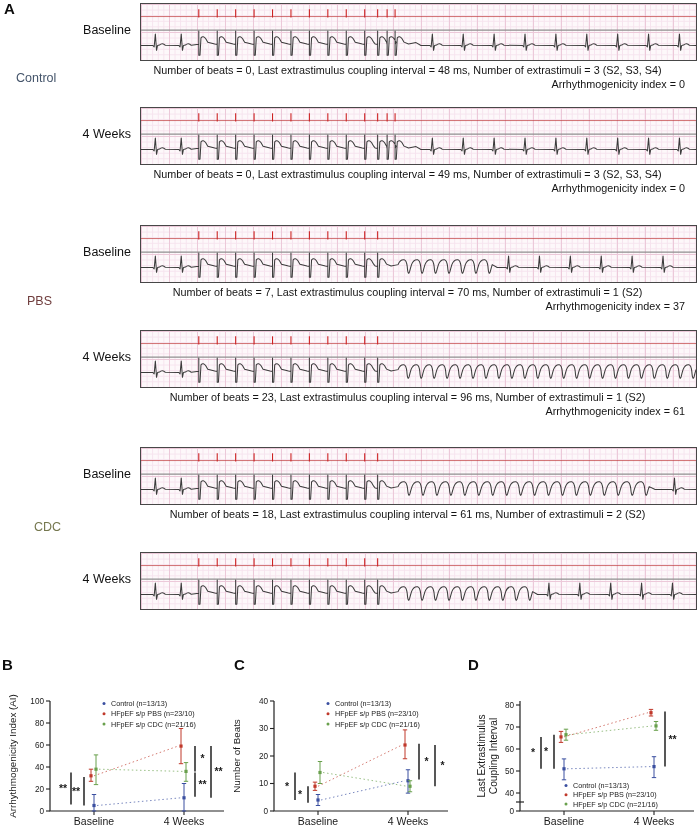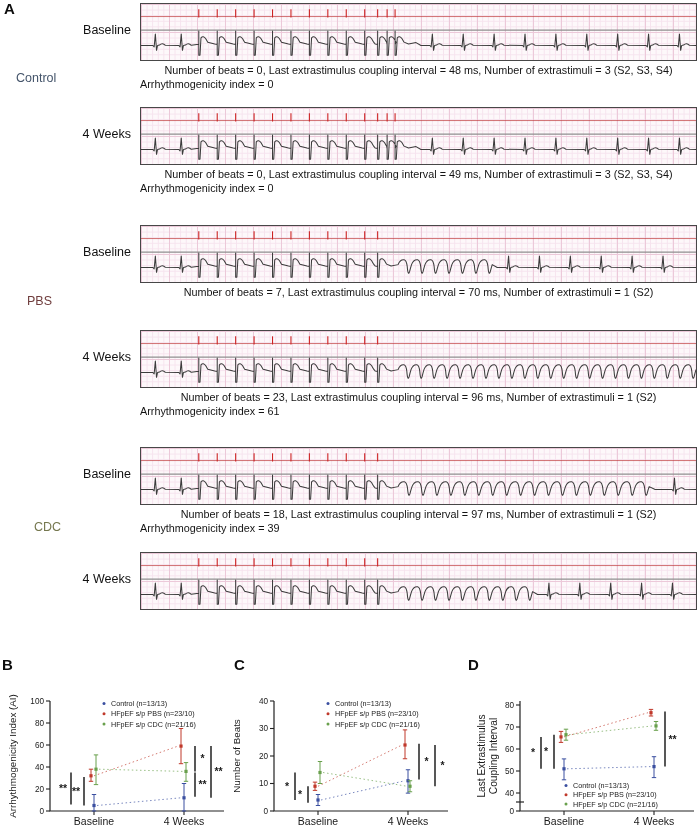--- a/index.html
+++ b/index.html
@@ -11,23 +11,23 @@
   .row-label{position:absolute;left:0;top:20px;width:131px;text-align:right;font-size:12.5px;color:#111;}
   .strip-box{position:absolute;left:140px;top:0;width:557px;height:58px;box-sizing:border-box;
      border:1.5px solid #474747;background-color:#fdf8fa;
      background-image:
        linear-gradient(to right,#ecc9d9 1px,transparent 1px),
        linear-gradient(to bottom,#ecc9d9 1px,transparent 1px),
        linear-gradient(to right,#f6e3ee 1px,transparent 1px),
        linear-gradient(to bottom,#f6e3ee 1px,transparent 1px);
      background-size:28px 28px,28px 28px,5.6px 5.6px,5.6px 5.6px;}
   .strip-box svg{position:absolute;left:0;top:0;width:100%;height:100%;}
-  .cap{position:absolute;left:140px;top:61px;width:557px;font-size:10.8px;line-height:13.5px;color:#141414;}
+  .cap{position:absolute;left:129px;top:61px;width:557px;font-size:10.8px;line-height:13.5px;color:#141414;}
   .cap .l1{text-align:center;white-space:nowrap;}
-  .cap .l2{text-align:left;padding-right:1px;}
+  .cap .l2{text-align:right;padding-right:1px;}
   .chart{position:absolute;top:687px;width:226px;height:148px;}
   .chart svg{display:block;}
   text{font-family:"Liberation Sans",sans-serif;}
 </style>
 </head>
 <body>
 
 <div class="page">
 
   <div class="pletter" style="left:4px;top:0px">A</div>
@@ -116,20 +116,21 @@
             <line x1="206" y1="5.5" x2="206" y2="14" stroke="#c22" stroke-width="1.1"></line>
             <line x1="224.5" y1="5.5" x2="224.5" y2="14" stroke="#c22" stroke-width="1.1"></line>
             <line x1="237.5" y1="5.5" x2="237.5" y2="14" stroke="#c22" stroke-width="1.1"></line>
           </g>
           <line x1="0" y1="27" x2="557" y2="27" stroke="#8f8f8f" stroke-width="1.4"></line>
           <path d="M0 43 L12 43 L13.2 44.5 L14.4 31 L15.6 48 L16.6 43 L18.5 42.5 Q21.5 39.5 24.5 42.8 L38 43 L39.2 44.5 L40.4 31 L41.6 48 L42.6 43 L44.5 42.5 Q47.5 39.5 50.5 42.8 L56 42 L58 42 L58 28 L58 53 L59.2 53 L60.2 35 Q62.5 32.5 65 36 L67 39.5 L74.0 41.5 L76.5 42 L76.5 28 L76.5 53 L77.7 53 L78.7 35 Q81.0 32.5 83.5 36 L85.5 39.5 L92.5 41.5 L95 42 L95 28 L95 53 L96.2 53 L97.2 35 Q99.5 32.5 102 36 L104 39.5 L111.0 41.5 L113.5 42 L113.5 28 L113.5 53 L114.7 53 L115.7 35 Q118.0 32.5 120.5 36 L122.5 39.5 L129.5 41.5 L132 42 L132 28 L132 53 L133.2 53 L134.2 35 Q136.5 32.5 139 36 L141 39.5 L148.0 41.5 L150.5 42 L150.5 28 L150.5 53 L151.7 53 L152.7 35 Q155.0 32.5 157.5 36 L159.5 39.5 L166.5 41.5 L169 42 L169 28 L169 53 L170.2 53 L171.2 35 Q173.5 32.5 176 36 L178 39.5 L185.0 41.5 L187.5 42 L187.5 28 L187.5 53 L188.7 53 L189.7 35 Q192.0 32.5 194.5 36 L196.5 39.5 L203.5 41.5 L206 42 L206 28 L206 53 L207.2 53 L208.2 35 Q210.5 32.5 213 36 L215 39.5 L222.0 41.5 L224.5 42 L224.5 28 L224.5 53 L225.7 53 L226.7 35 Q229.0 32.5 231.5 36 L233.5 39.5 L235.0 41.5 L237.5 42 L237.5 28 L237.5 53 L238.7 53 L239.7 35 Q242.0 32.5 244.5 36 L246.5 39.5 L251.0 41.5 L258 40 Q260.0 34.5 264.1 35 Q266.4 35.5 267.2 42 Q268.0 52.5 269.6 47 Q270.6 43 271.5 40 Q273.5 34.5 277.6 35 Q279.9 35.5 280.7 42 Q281.5 52.5 283.1 47 Q284.1 43 285.0 40 Q287.0 34.5 291.1 35 Q293.4 35.5 294.2 42 Q295.0 52.5 296.6 47 Q297.6 43 298.5 40 Q300.5 34.5 304.6 35 Q306.9 35.5 307.7 42 Q308.5 52.5 310.1 47 Q311.1 43 312.0 40 Q314.0 34.5 318.1 35 Q320.4 35.5 321.2 42 Q322.0 52.5 323.6 47 Q324.6 43 325.5 40 Q327.5 34.5 331.6 35 Q333.9 35.5 334.7 42 Q335.5 52.5 337.1 47 Q338.1 43 339.0 40 Q341.0 34.5 345.1 35 Q347.4 35.5 348.2 42 Q349.0 52.5 350.6 47 Q351.6 43 352.5 40 L357.5 43 L366.5 43 L367.7 44.5 L368.9 31 L370.1 48 L371.1 43 L373 42.5 Q376 39.5 379 42.8 L397.5 43 L398.7 44.5 L399.9 31 L401.1 48 L402.1 43 L404 42.5 Q407 39.5 410 42.8 L428.5 43 L429.7 44.5 L430.9 31 L432.1 48 L433.1 43 L435 42.5 Q438 39.5 441 42.8 L459.5 43 L460.7 44.5 L461.9 31 L463.1 48 L464.1 43 L466 42.5 Q469 39.5 472 42.8 L490.5 43 L491.7 44.5 L492.9 31 L494.1 48 L495.1 43 L497 42.5 Q500 39.5 503 42.8 L521.5 43 L522.7 44.5 L523.9 31 L525.1 48 L526.1 43 L528 42.5 Q531 39.5 534 42.8 L557 43" fill="none" stroke="#3c3c3c" stroke-width="1.05" stroke-linejoin="round"></path>
         </svg>
       </div>
     <div class="cap">
       <div class="l1">Number of beats = 7, Last extrastimulus coupling interval = 70 ms, Number of extrastimuli = 1 (S2)</div>
+      <div class="l2">Arrhythmogenicity index = 37</div>
     </div>
   </div>
 
   <div class="strip-row" style="top:330px">
     <div class="row-label">4 Weeks</div>
     <div class="strip-box">
         <div></div>
         <svg viewBox="0 0 557 58" preserveAspectRatio="none">
           <line x1="0" y1="13" x2="557" y2="13" stroke="#bf3b3b" stroke-width="0.8" opacity="0.9"></line>
           <g>
@@ -172,22 +173,21 @@
             <line x1="187.5" y1="5.5" x2="187.5" y2="14" stroke="#c22" stroke-width="1.1"></line>
             <line x1="206" y1="5.5" x2="206" y2="14" stroke="#c22" stroke-width="1.1"></line>
             <line x1="224.5" y1="5.5" x2="224.5" y2="14" stroke="#c22" stroke-width="1.1"></line>
             <line x1="237.5" y1="5.5" x2="237.5" y2="14" stroke="#c22" stroke-width="1.1"></line>
           </g>
           <line x1="0" y1="27" x2="557" y2="27" stroke="#8f8f8f" stroke-width="1.4"></line>
           <path d="M0 43 L12 43 L13.2 44.5 L14.4 31 L15.6 48 L16.6 43 L18.5 42.5 Q21.5 39.5 24.5 42.8 L38 43 L39.2 44.5 L40.4 31 L41.6 48 L42.6 43 L44.5 42.5 Q47.5 39.5 50.5 42.8 L56 42 L58 42 L58 28 L58 53 L59.2 53 L60.2 35 Q62.5 32.5 65 36 L67 39.5 L74.0 41.5 L76.5 42 L76.5 28 L76.5 53 L77.7 53 L78.7 35 Q81.0 32.5 83.5 36 L85.5 39.5 L92.5 41.5 L95 42 L95 28 L95 53 L96.2 53 L97.2 35 Q99.5 32.5 102 36 L104 39.5 L111.0 41.5 L113.5 42 L113.5 28 L113.5 53 L114.7 53 L115.7 35 Q118.0 32.5 120.5 36 L122.5 39.5 L129.5 41.5 L132 42 L132 28 L132 53 L133.2 53 L134.2 35 Q136.5 32.5 139 36 L141 39.5 L148.0 41.5 L150.5 42 L150.5 28 L150.5 53 L151.7 53 L152.7 35 Q155.0 32.5 157.5 36 L159.5 39.5 L166.5 41.5 L169 42 L169 28 L169 53 L170.2 53 L171.2 35 Q173.5 32.5 176 36 L178 39.5 L185.0 41.5 L187.5 42 L187.5 28 L187.5 53 L188.7 53 L189.7 35 Q192.0 32.5 194.5 36 L196.5 39.5 L203.5 41.5 L206 42 L206 28 L206 53 L207.2 53 L208.2 35 Q210.5 32.5 213 36 L215 39.5 L222.0 41.5 L224.5 42 L224.5 28 L224.5 53 L225.7 53 L226.7 35 Q229.0 32.5 231.5 36 L233.5 39.5 L235.0 41.5 L237.5 42 L237.5 28 L237.5 53 L238.7 53 L239.7 35 Q242.0 32.5 244.5 36 L246.5 39.5 L251.0 41.5 L258 40 Q260.0 34.5 264.3 35 Q266.7 35.5 267.5 42 Q268.4 52.5 270.0 47 Q271.0 43 272.0 40 Q274.0 34.5 278.3 35 Q280.7 35.5 281.5 42 Q282.4 52.5 284.0 47 Q285.0 43 286.0 40 Q288.0 34.5 292.3 35 Q294.7 35.5 295.5 42 Q296.4 52.5 298.0 47 Q299.0 43 300.0 40 Q302.0 34.5 306.3 35 Q308.7 35.5 309.5 42 Q310.4 52.5 312.0 47 Q313.0 43 314.0 40 Q316.0 34.5 320.3 35 Q322.7 35.5 323.5 42 Q324.4 52.5 326.0 47 Q327.0 43 328.0 40 Q330.0 34.5 334.3 35 Q336.7 35.5 337.5 42 Q338.4 52.5 340.0 47 Q341.0 43 342.0 40 Q344.0 34.5 348.3 35 Q350.7 35.5 351.5 42 Q352.4 52.5 354.0 47 Q355.0 43 356.0 40 Q358.0 34.5 362.3 35 Q364.7 35.5 365.5 42 Q366.4 52.5 368.0 47 Q369.0 43 370.0 40 Q372.0 34.5 376.3 35 Q378.7 35.5 379.5 42 Q380.4 52.5 382.0 47 Q383.0 43 384.0 40 Q386.0 34.5 390.3 35 Q392.7 35.5 393.5 42 Q394.4 52.5 396.0 47 Q397.0 43 398.0 40 Q400.0 34.5 404.3 35 Q406.7 35.5 407.5 42 Q408.4 52.5 410.0 47 Q411.0 43 412.0 40 Q414.0 34.5 418.3 35 Q420.7 35.5 421.5 42 Q422.4 52.5 424.0 47 Q425.0 43 426.0 40 Q428.0 34.5 432.3 35 Q434.7 35.5 435.5 42 Q436.4 52.5 438.0 47 Q439.0 43 440.0 40 Q442.0 34.5 446.3 35 Q448.7 35.5 449.5 42 Q450.4 52.5 452.0 47 Q453.0 43 454.0 40 Q456.0 34.5 460.3 35 Q462.7 35.5 463.5 42 Q464.4 52.5 466.0 47 Q467.0 43 468.0 40 Q470.0 34.5 474.3 35 Q476.7 35.5 477.5 42 Q478.4 52.5 480.0 47 Q481.0 43 482.0 40 Q484.0 34.5 488.3 35 Q490.7 35.5 491.5 42 Q492.4 52.5 494.0 47 Q495.0 43 496.0 40 Q498.0 34.5 502.3 35 Q504.7 35.5 505.5 42 Q506.4 52.5 508.0 47 Q509.0 43 510.0 40 L516 43 L533 43 L533 43 L534.2 44.5 L535.4 31 L536.6 48 L537.6 43 L539.5 42.5 Q542.5 39.5 545.5 42.8 L557 43" fill="none" stroke="#3c3c3c" stroke-width="1.05" stroke-linejoin="round"></path>
         </svg>
       </div>
     <div class="cap">
-      <div class="l1">Number of beats = 18, Last extrastimulus coupling interval = 97 ms, Number of extrastimuli = 1 (S2)</div>
-      <div class="l2">Arrhythmogenicity index = 39</div>
+      <div class="l1">Number of beats = 18, Last extrastimulus coupling interval = 61 ms, Number of extrastimuli = 2 (S2)</div>
     </div>
   </div>
 
   <div class="strip-row" style="top:552px">
     <div class="row-label">4 Weeks</div>
     <div class="strip-box">
         <div></div>
         <svg viewBox="0 0 557 58" preserveAspectRatio="none">
           <line x1="0" y1="13" x2="557" y2="13" stroke="#bf3b3b" stroke-width="0.8" opacity="0.9"></line>
           <g>

